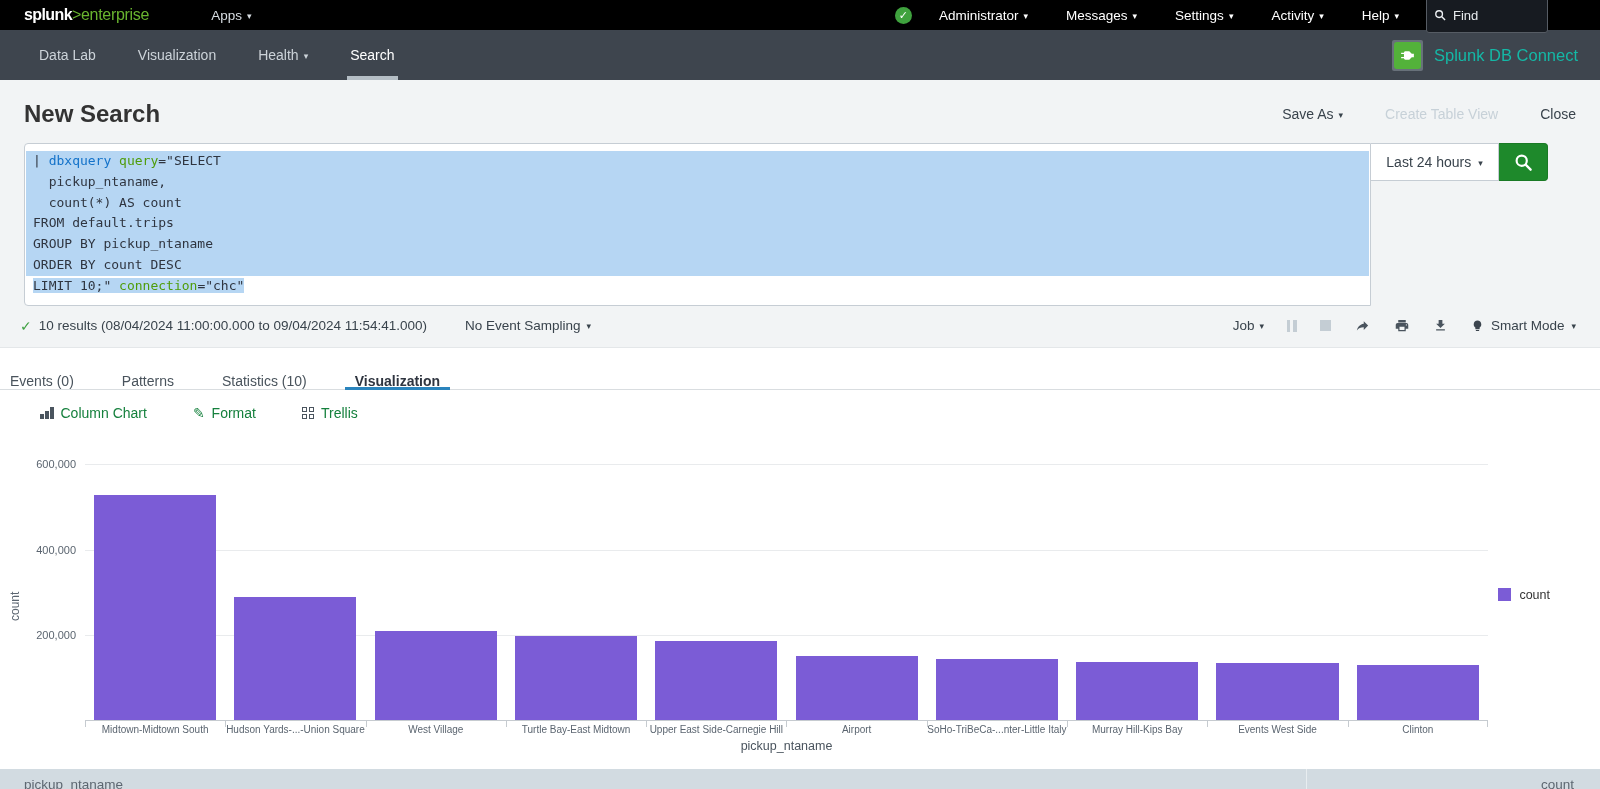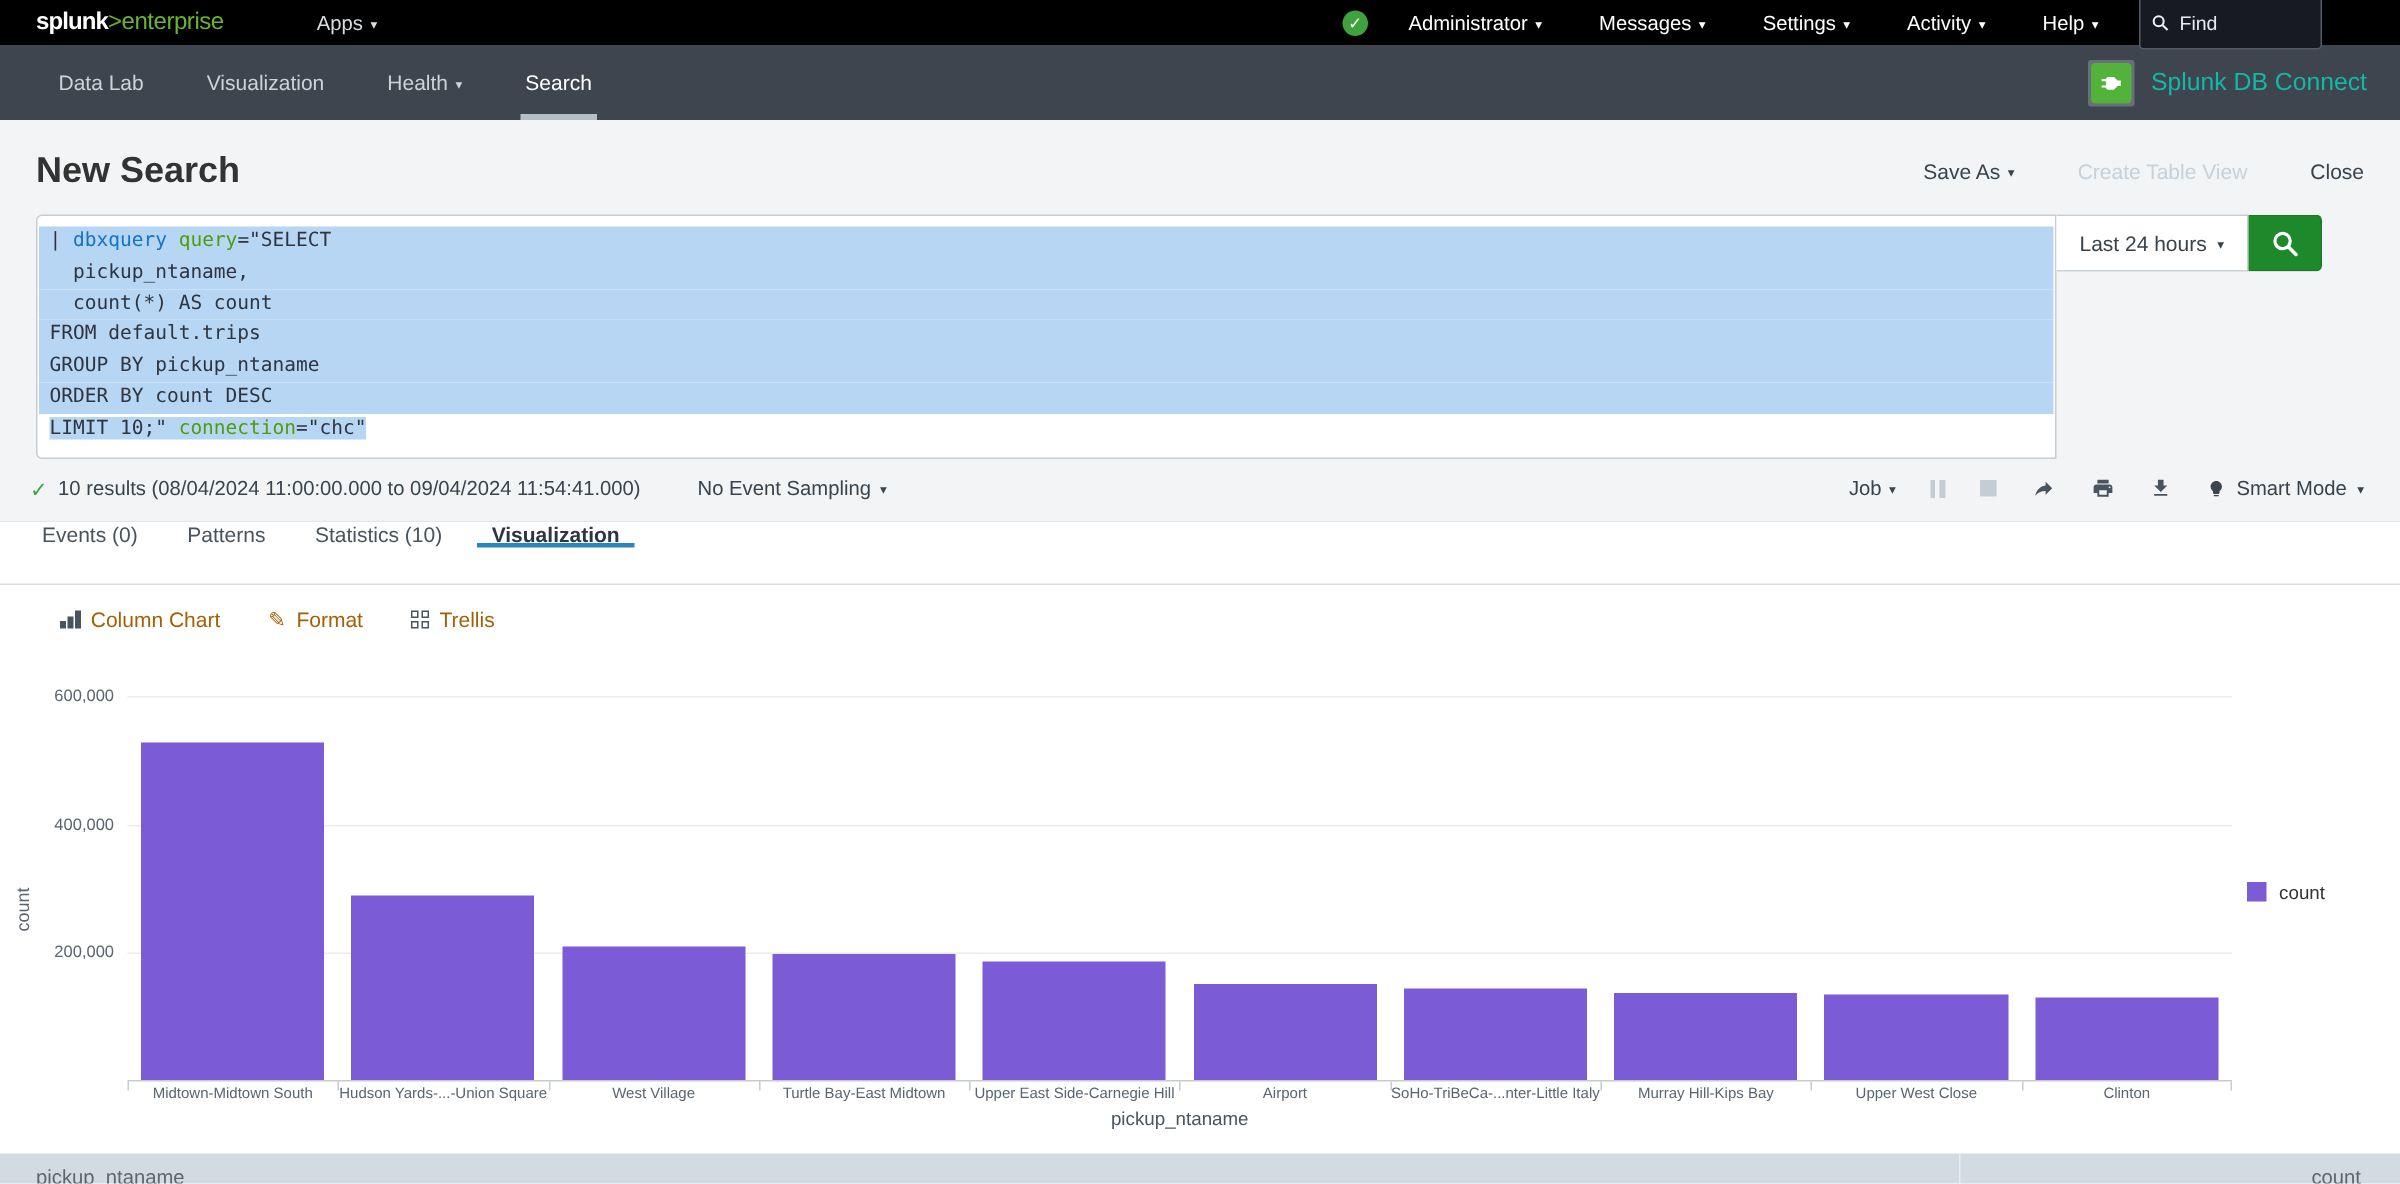--- a/index.html
+++ b/index.html
@@ -62,26 +62,26 @@
   .results-right { margin-left:auto; display:flex; align-items:center; gap:23px; }
   .job-menu { display:flex; align-items:center; gap:5px; cursor:pointer; }
   .icon-btn { display:flex; align-items:center; justify-content:center; cursor:pointer; }
   .pause-icon { display:flex; gap:3px; }
   .pause-icon span { width:3.5px; height:12px; background:#c4cdd4; display:block; }
   .stop-icon { width:11px; height:11px; background:#c4cdd4; }
   .smart-mode { display:flex; align-items:center; gap:7px; cursor:pointer; }
 
   
   .white-section { background:#fff; border-top:1px solid #e4e7e9; }
-  .tabs-row { display:flex; align-items:flex-start; height:42px; padding-left:18px; gap:13px; border-bottom:1px solid #d9dde0; }
+  .tabs-row { display:flex; align-items:flex-end; height:42px; padding-left:0; gap:28px; border-bottom:1px solid #d9dde0; }
   .tab { display:flex; align-items:center; padding:0 10px; font-size:14px; color:#49535c; position:relative; cursor:pointer; white-space:nowrap; }
   .tab.active { color:#2f3540; font-weight:bold; }
   .tab.active::after { content:""; position:absolute; left:0; right:0; bottom:-1px; height:3px; background:#2a84bd; }
 
-  .viz-toolbar { display:flex; align-items:center; gap:32px; padding:15px 13px 10px 40px; font-size:14px; color:#a16207; }
+  .viz-toolbar { display:flex; align-items:center; gap:46px; padding:15px 13px 10px 40px; font-size:14px; color:#15803d; }
   .viz-btn { display:flex; align-items:center; gap:7px; cursor:pointer; }
   .colchart-icon { display:flex; align-items:flex-end; gap:1.5px; height:12px; }
   .colchart-icon span { width:3.5px; background:#4a545e; display:block; }
   .pencil-glyph { font-size:14px; }
   .trellis-icon { display:grid; grid-template-columns:5px 5px; grid-template-rows:5px 5px; gap:2px; }
   .trellis-icon span { background:#fff; border:1.5px solid #4a545e; display:block; }
 
   
   .chart-container { position:relative; height:324px; margin-top:8px; }
   .y-title { position:absolute; left:8px; top:182px; transform:rotate(-90deg); transform-origin:top left;
@@ -346,21 +346,21 @@
     </div>
     <div class="xlabels" id="xlabels">
         <div class="xlabel">Midtown-Midtown South</div>
         <div class="xlabel">Hudson Yards-...-Union Square</div>
         <div class="xlabel">West Village</div>
         <div class="xlabel">Turtle Bay-East Midtown</div>
         <div class="xlabel">Upper East Side-Carnegie Hill</div>
         <div class="xlabel">Airport</div>
         <div class="xlabel">SoHo-TriBeCa-...nter-Little Italy</div>
         <div class="xlabel">Murray Hill-Kips Bay</div>
-        <div class="xlabel">Upper West Close</div>
+        <div class="xlabel">Events West Side</div>
         <div class="xlabel">Clinton</div>
       </div>
     <div class="x-title">pickup_ntaname</div>
     <div class="legend">
       <span class="legend-swatch" id="legend-swatch" style="background: rgb(123, 92, 214);"></span>
       <span>count</span>
     </div>
   </div>
 </div>
 

